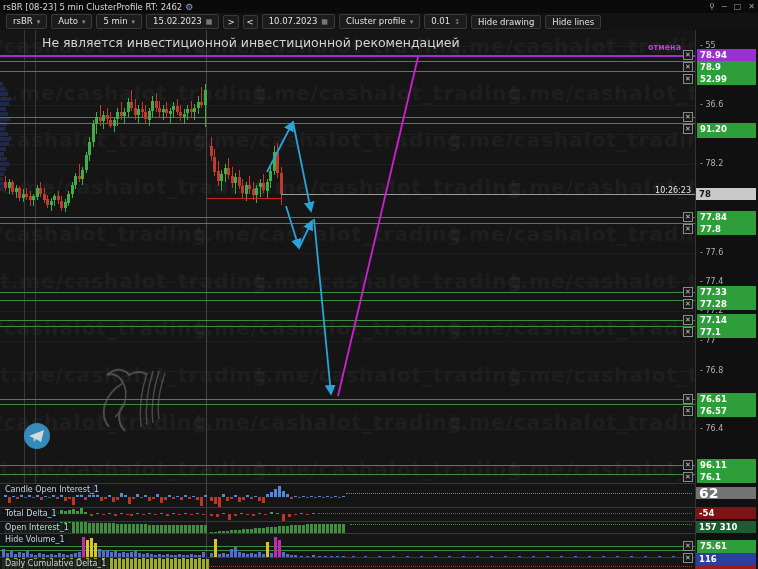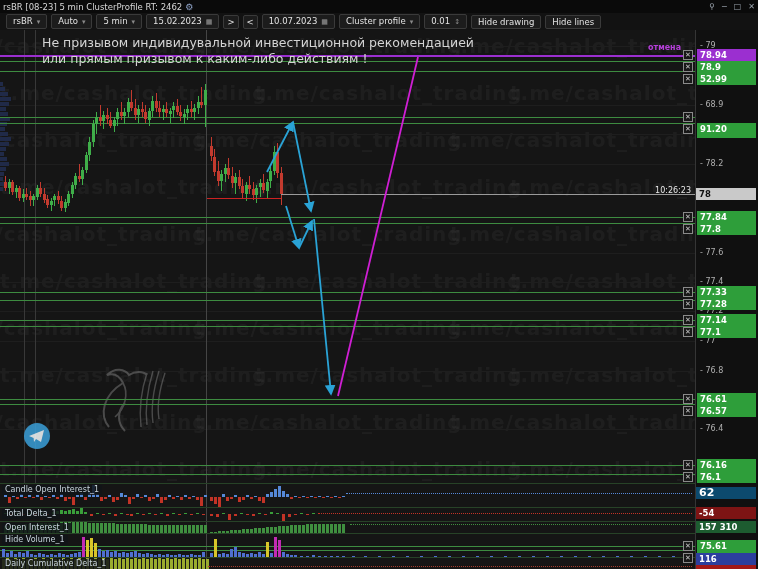--- a/index.html
+++ b/index.html
@@ -117,22 +117,22 @@
       <div style="position: absolute; left: 0px; top: 164px; width: 695px; height: 1px; background: rgb(30, 30, 30); z-index: 1;"></div>
       <div style="position: absolute; left: 0px; top: 253px; width: 695px; height: 1px; background: rgb(30, 30, 30); z-index: 1;"></div>
       <div style="position: absolute; left: 0px; top: 282px; width: 695px; height: 1px; background: rgb(30, 30, 30); z-index: 1;"></div>
       <div style="position: absolute; left: 0px; top: 311px; width: 695px; height: 1px; background: rgb(30, 30, 30); z-index: 1;"></div>
       <div style="position: absolute; left: 0px; top: 341px; width: 695px; height: 1px; background: rgb(30, 30, 30); z-index: 1;"></div>
       <div style="position: absolute; left: 0px; top: 371px; width: 695px; height: 1px; background: rgb(30, 30, 30); z-index: 1;"></div>
       <div style="position: absolute; left: 0px; top: 429px; width: 695px; height: 1px; background: rgb(30, 30, 30); z-index: 1;"></div>
       <div style="position: absolute; left: 24px; top: 30px; width: 1px; height: 453px; background: rgb(56, 56, 56); z-index: 2;"></div>
       <div style="position: absolute; left: 35px; top: 30px; width: 1px; height: 453px; background: rgb(56, 56, 56); z-index: 2;"></div>
       <div style="position: absolute; left: 206px; top: 30px; width: 1px; height: 539px; background: rgb(69, 69, 69); z-index: 2;"></div>
-      <div style="position: absolute; left: 700px; top: 41px; z-index: 11; color: rgb(176, 176, 176); font-size: 8px; white-space: nowrap;">- 79</div>
-      <div style="position: absolute; left: 700px; top: 100px; z-index: 11; color: rgb(176, 176, 176); font-size: 8px; white-space: nowrap;">- 68.9</div>
+      <div style="position: absolute; left: 700px; top: 41px; z-index: 11; color: rgb(176, 176, 176); font-size: 8px; white-space: nowrap;">- 55</div>
+      <div style="position: absolute; left: 700px; top: 100px; z-index: 11; color: rgb(176, 176, 176); font-size: 8px; white-space: nowrap;">- 36.6</div>
       <div style="position: absolute; left: 700px; top: 129px; z-index: 11; color: rgb(176, 176, 176); font-size: 8px; white-space: nowrap;">- 78.4</div>
       <div style="position: absolute; left: 700px; top: 159px; z-index: 11; color: rgb(176, 176, 176); font-size: 8px; white-space: nowrap;">- 78.2</div>
       <div style="position: absolute; left: 700px; top: 248px; z-index: 11; color: rgb(176, 176, 176); font-size: 8px; white-space: nowrap;">- 77.6</div>
       <div style="position: absolute; left: 700px; top: 277px; z-index: 11; color: rgb(176, 176, 176); font-size: 8px; white-space: nowrap;">- 77.4</div>
       <div style="position: absolute; left: 700px; top: 306px; z-index: 11; color: rgb(176, 176, 176); font-size: 8px; white-space: nowrap;">- 77.2</div>
       <div style="position: absolute; left: 700px; top: 336px; z-index: 11; color: rgb(176, 176, 176); font-size: 8px; white-space: nowrap;">- 77</div>
       <div style="position: absolute; left: 700px; top: 366px; z-index: 11; color: rgb(176, 176, 176); font-size: 8px; white-space: nowrap;">- 76.8</div>
       <div style="position: absolute; left: 700px; top: 424px; z-index: 11; color: rgb(176, 176, 176); font-size: 8px; white-space: nowrap;">- 76.4</div>
       <div style="position: absolute; left: 0px; top: 55px; width: 695px; height: 2px; background: rgb(155, 47, 208); z-index: 3;"></div>
       <div style="position: absolute; left: 697px; top: 49px; width: 59px; height: 12px; font-size: 8.5px; font-weight: bold; color: rgb(255, 255, 255); padding-left: 3px; line-height: 12px; box-sizing: border-box; z-index: 12; background: rgb(155, 47, 208);">78.94</div>
@@ -167,21 +167,21 @@
       <div style="position: absolute; left: 0px; top: 326px; width: 695px; height: 1px; background: rgb(61, 139, 64); z-index: 3;"></div>
       <div style="position: absolute; left: 697px; top: 326px; width: 59px; height: 12px; font-size: 8.5px; font-weight: bold; color: rgb(255, 255, 255); padding-left: 3px; line-height: 12px; box-sizing: border-box; z-index: 12; background: rgb(46, 158, 58);">77.1</div>
       <div style="position: absolute; left: 683px; top: 327px; width: 10px; height: 10px; border: 1px solid rgb(138, 138, 138); background: rgb(24, 24, 24); color: rgb(200, 200, 200); font-size: 7px; line-height: 8px; text-align: center; box-sizing: border-box; z-index: 13;">✕</div>
       <div style="position: absolute; left: 0px; top: 399px; width: 695px; height: 1px; background: rgb(61, 139, 64); z-index: 3;"></div>
       <div style="position: absolute; left: 697px; top: 393px; width: 59px; height: 12px; font-size: 8.5px; font-weight: bold; color: rgb(255, 255, 255); padding-left: 3px; line-height: 12px; box-sizing: border-box; z-index: 12; background: rgb(46, 158, 58);">76.61</div>
       <div style="position: absolute; left: 683px; top: 394px; width: 10px; height: 10px; border: 1px solid rgb(138, 138, 138); background: rgb(24, 24, 24); color: rgb(200, 200, 200); font-size: 7px; line-height: 8px; text-align: center; box-sizing: border-box; z-index: 13;">✕</div>
       <div style="position: absolute; left: 0px; top: 404px; width: 695px; height: 1px; background: rgb(61, 139, 64); z-index: 3;"></div>
       <div style="position: absolute; left: 697px; top: 405px; width: 59px; height: 12px; font-size: 8.5px; font-weight: bold; color: rgb(255, 255, 255); padding-left: 3px; line-height: 12px; box-sizing: border-box; z-index: 12; background: rgb(46, 158, 58);">76.57</div>
       <div style="position: absolute; left: 683px; top: 406px; width: 10px; height: 10px; border: 1px solid rgb(138, 138, 138); background: rgb(24, 24, 24); color: rgb(200, 200, 200); font-size: 7px; line-height: 8px; text-align: center; box-sizing: border-box; z-index: 13;">✕</div>
       <div style="position: absolute; left: 0px; top: 465px; width: 695px; height: 1px; background: rgb(61, 139, 64); z-index: 3;"></div>
-      <div style="position: absolute; left: 697px; top: 459px; width: 59px; height: 12px; font-size: 8.5px; font-weight: bold; color: rgb(255, 255, 255); padding-left: 3px; line-height: 12px; box-sizing: border-box; z-index: 12; background: rgb(46, 158, 58);">76.16</div>
+      <div style="position: absolute; left: 697px; top: 459px; width: 59px; height: 12px; font-size: 8.5px; font-weight: bold; color: rgb(255, 255, 255); padding-left: 3px; line-height: 12px; box-sizing: border-box; z-index: 12; background: rgb(46, 158, 58);">96.11</div>
       <div style="position: absolute; left: 683px; top: 460px; width: 10px; height: 10px; border: 1px solid rgb(138, 138, 138); background: rgb(24, 24, 24); color: rgb(200, 200, 200); font-size: 7px; line-height: 8px; text-align: center; box-sizing: border-box; z-index: 13;">✕</div>
       <div style="position: absolute; left: 0px; top: 474px; width: 695px; height: 1px; background: rgb(61, 139, 64); z-index: 3;"></div>
       <div style="position: absolute; left: 697px; top: 471px; width: 59px; height: 12px; font-size: 8.5px; font-weight: bold; color: rgb(255, 255, 255); padding-left: 3px; line-height: 12px; box-sizing: border-box; z-index: 12; background: rgb(46, 158, 58);">76.1</div>
       <div style="position: absolute; left: 683px; top: 472px; width: 10px; height: 10px; border: 1px solid rgb(138, 138, 138); background: rgb(24, 24, 24); color: rgb(200, 200, 200); font-size: 7px; line-height: 8px; text-align: center; box-sizing: border-box; z-index: 13;">✕</div>
       <div style="position: absolute; left: 0px; top: 546px; width: 695px; height: 1px; background: rgb(61, 139, 64); z-index: 3;"></div>
       <div style="position: absolute; left: 697px; top: 540px; width: 59px; height: 12px; font-size: 8.5px; font-weight: bold; color: rgb(255, 255, 255); padding-left: 3px; line-height: 12px; box-sizing: border-box; z-index: 12; background: rgb(46, 158, 58);">75.61</div>
       <div style="position: absolute; left: 683px; top: 541px; width: 10px; height: 10px; border: 1px solid rgb(138, 138, 138); background: rgb(24, 24, 24); color: rgb(200, 200, 200); font-size: 7px; line-height: 8px; text-align: center; box-sizing: border-box; z-index: 13;">✕</div>
       <div style="position: absolute; left: 0px; top: 550px; width: 695px; height: 1px; background: rgb(61, 139, 64); z-index: 3;"></div>
       <div style="position: absolute; left: 697px; top: 552px; width: 59px; height: 12px; font-size: 8.5px; font-weight: bold; color: rgb(255, 255, 255); padding-left: 3px; line-height: 12px; box-sizing: border-box; z-index: 12; background: rgb(46, 158, 58);">75.58</div>
       <div style="position: absolute; left: 683px; top: 553px; width: 10px; height: 10px; border: 1px solid rgb(138, 138, 138); background: rgb(24, 24, 24); color: rgb(200, 200, 200); font-size: 7px; line-height: 8px; text-align: center; box-sizing: border-box; z-index: 13;">✕</div>
@@ -461,21 +461,21 @@
       <div style="position: absolute; left: 306px; top: 497px; width: 3px; height: 1px; background: rgb(194, 51, 38); z-index: 4;"></div>
       <div style="position: absolute; left: 310px; top: 496px; width: 3px; height: 1px; background: rgb(85, 136, 216); z-index: 4;"></div>
       <div style="position: absolute; left: 314px; top: 497px; width: 3px; height: 1px; background: rgb(194, 51, 38); z-index: 4;"></div>
       <div style="position: absolute; left: 318px; top: 496px; width: 3px; height: 1px; background: rgb(85, 136, 216); z-index: 4;"></div>
       <div style="position: absolute; left: 322px; top: 497px; width: 3px; height: 1px; background: rgb(194, 51, 38); z-index: 4;"></div>
       <div style="position: absolute; left: 326px; top: 496px; width: 3px; height: 1px; background: rgb(85, 136, 216); z-index: 4;"></div>
       <div style="position: absolute; left: 330px; top: 497px; width: 3px; height: 1px; background: rgb(194, 51, 38); z-index: 4;"></div>
       <div style="position: absolute; left: 334px; top: 496px; width: 3px; height: 1px; background: rgb(85, 136, 216); z-index: 4;"></div>
       <div style="position: absolute; left: 338px; top: 497px; width: 3px; height: 1px; background: rgb(194, 51, 38); z-index: 4;"></div>
       <div style="position: absolute; left: 342px; top: 496px; width: 3px; height: 1px; background: rgb(85, 136, 216); z-index: 4;"></div>
-      <div style="position: absolute; left: 696px; top: 487px; width: 60px; height: 12px; background: #0c4a6e; color: rgb(255, 255, 255); font-size: 11px; font-weight: bold; padding-left: 3px; line-height: 12px; box-sizing: border-box; z-index: 15;">62</div>
+      <div style="position: absolute; left: 696px; top: 487px; width: 60px; height: 12px; background: #737373; color: rgb(255, 255, 255); font-size: 14px; font-weight: bold; padding-left: 3px; line-height: 12px; box-sizing: border-box; z-index: 15;">62</div>
       <div style="position: absolute; left: 0px; top: 507px; width: 758px; height: 1px; background: rgb(39, 66, 39); z-index: 5;"></div>
       <div class="panel-label" style="position: absolute; left: 2px; top: 509px; z-index: 6;">Total Delta_1</div>
       <div style="position: absolute; left: 4px; top: 513px; width: 3px; height: 1px; background: rgb(58, 158, 58); z-index: 4;"></div>
       <div style="position: absolute; left: 10px; top: 514px; width: 3px; height: 1px; background: rgb(194, 51, 38); z-index: 4;"></div>
       <div style="position: absolute; left: 16px; top: 513px; width: 3px; height: 1px; background: rgb(58, 158, 58); z-index: 4;"></div>
       <div style="position: absolute; left: 22px; top: 514px; width: 3px; height: 1px; background: rgb(194, 51, 38); z-index: 4;"></div>
       <div style="position: absolute; left: 28px; top: 513px; width: 3px; height: 1px; background: rgb(58, 158, 58); z-index: 4;"></div>
       <div style="position: absolute; left: 34px; top: 514px; width: 3px; height: 1px; background: rgb(194, 51, 38); z-index: 4;"></div>
       <div style="position: absolute; left: 40px; top: 513px; width: 3px; height: 1px; background: rgb(58, 158, 58); z-index: 4;"></div>
       <div style="position: absolute; left: 46px; top: 514px; width: 3px; height: 1px; background: rgb(194, 51, 38); z-index: 4;"></div>
@@ -779,22 +779,21 @@
       <div style="position: absolute; left: 202px; top: 559px; width: 3px; height: 10px; background: rgb(154, 171, 46); z-index: 4;"></div>
       <div style="position: absolute; left: 206px; top: 559px; width: 3px; height: 10px; background: rgb(154, 171, 46); z-index: 4;"></div>
       <div style="position: absolute; left: 696px; top: 565px; width: 60px; height: 4px; background: rgb(161, 24, 24); color: rgb(255, 255, 255); font-size: 8.5px; font-weight: bold; padding-left: 3px; line-height: 12px; box-sizing: border-box; z-index: 15;"></div>
       <div style="position: absolute; left: 346px; top: 493px; width: 346px; height: 0px; border-top: 1px dotted rgb(85, 136, 216); z-index: 4;"></div>
       <div style="position: absolute; left: 318px; top: 513px; width: 374px; height: 0px; border-top: 1px dotted rgb(194, 51, 38); z-index: 4;"></div>
       <div style="position: absolute; left: 350px; top: 524px; width: 342px; height: 0px; border-top: 1px dotted rgb(63, 143, 63); z-index: 4;"></div>
       <div style="position: absolute; left: 208px; top: 566px; width: 484px; height: 0px; border-top: 1px dotted rgb(163, 58, 42); z-index: 4;"></div>
     </div>
 
   <div id="disclaimer">
-    <div>Не призывом индивидувальной инвестиционной рекомендацией</div>
-    <div>или прямым призывом к каким-либо действиям !</div>
+    <div>Не является инвестиционной инвестиционной рекомендацией</div>
   </div>
   <div id="cancel-label">отмена</div>
 
   <div id="tg-icon">
     <svg width="16" height="13" viewBox="0 0 16 13">
         <path d="M0 6 L15 0 L12 12 L7 9 L5 12 L4.6 8 Z" fill="#fff" opacity=".95"></path>
       </svg>
   </div>
   <svg class="overlay" width="90" height="80" style="left:95px;top:365px;opacity:.45;z-index:2;">
     <g stroke="#8a8a8a" fill="none" stroke-width="2">

